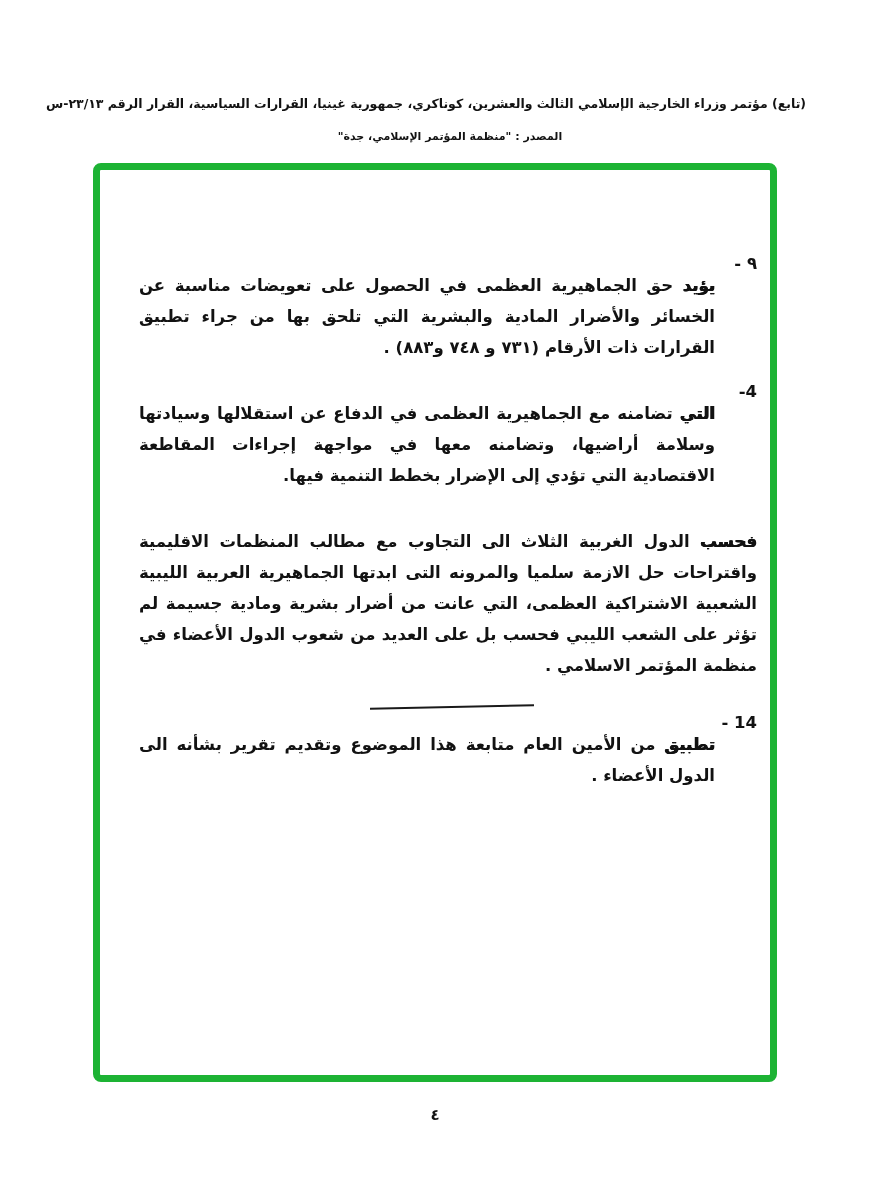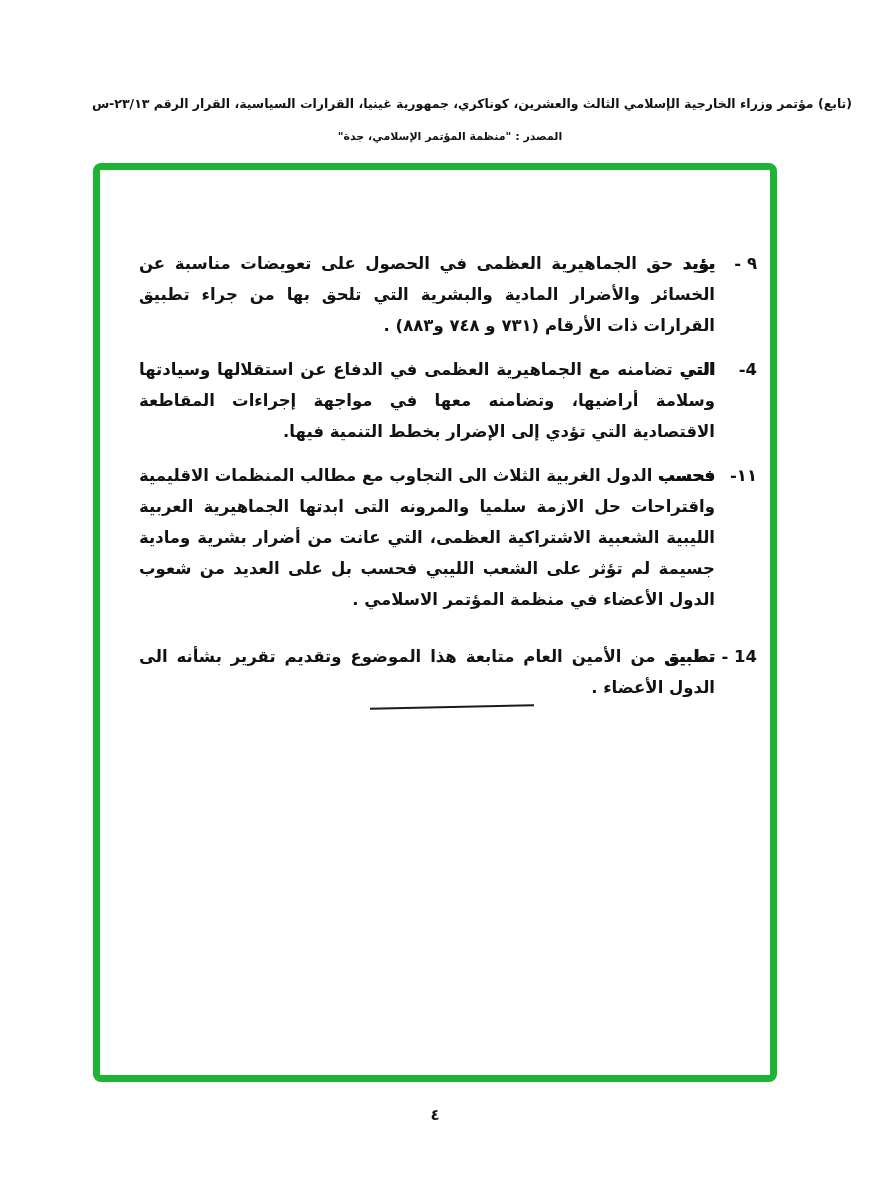--- a/index.html
+++ b/index.html
@@ -15,21 +15,21 @@
     background: #ffffff;
     color: #121212;
     overflow: hidden;
   }
   
   .header-line1 {
     position: absolute;
     top: 96px;
     left: 0;
     width: 852px;
-    text-align: right;
+    text-align: center;
     direction: rtl;
     font-size: 12.5px;
     font-weight: bold;
     white-space: nowrap;
     letter-spacing: 0.2px;
   }
   .header-line2 {
     position: absolute;
     top: 130px;
     left: 30px;
@@ -68,20 +68,21 @@
     margin-bottom: 13px;
     color: #121212;
   }
   .item .num {
     flex: 0 0 42px;
     white-space: nowrap;
   }
   .item .text {
     flex: 1;
     text-align: justify;
+    margin-top: 22px;
   }
   .item:nth-child(4) {
     margin-top: 26px;
   }
   .kw {
     text-shadow: 0.6px 0 currentColor, -0.3px 0 currentColor;
     letter-spacing: 0.4px;
   }
   
   .divider {
@@ -128,21 +129,20 @@
 
       <div class="item">
         <div class="num">4-</div>
         <div class="text">
           <span class="kw">التي</span>
           <span>تضامنه مع الجماهيرية العظمى في الدفاع عن استقلالها وسيادتها وسلامة أراضيها، وتضامنه معها في مواجهة إجراءات المقاطعة الاقتصادية التي تؤدي إلى الإضرار بخطط التنمية فيها.</span>
         </div>
       </div>
 
       <div class="item">
-        <div class="num">١١-</div>
         <div class="text">
           <span class="kw">فحسب</span>
           <span>الدول الغربية الثلاث الى التجاوب مع مطالب المنظمات الاقليمية واقتراحات حل الازمة سلميا والمرونه التى ابدتها الجماهيرية العربية الليبية الشعبية الاشتراكية العظمى، التي عانت من أضرار بشرية ومادية جسيمة لم تؤثر على الشعب الليبي فحسب بل على العديد من شعوب الدول الأعضاء في منظمة المؤتمر الاسلامي .</span>
         </div>
       </div>
 
       <div class="item">
         <div class="num">14 -</div>
         <div class="text">
           <span class="kw">تطبيق</span>

